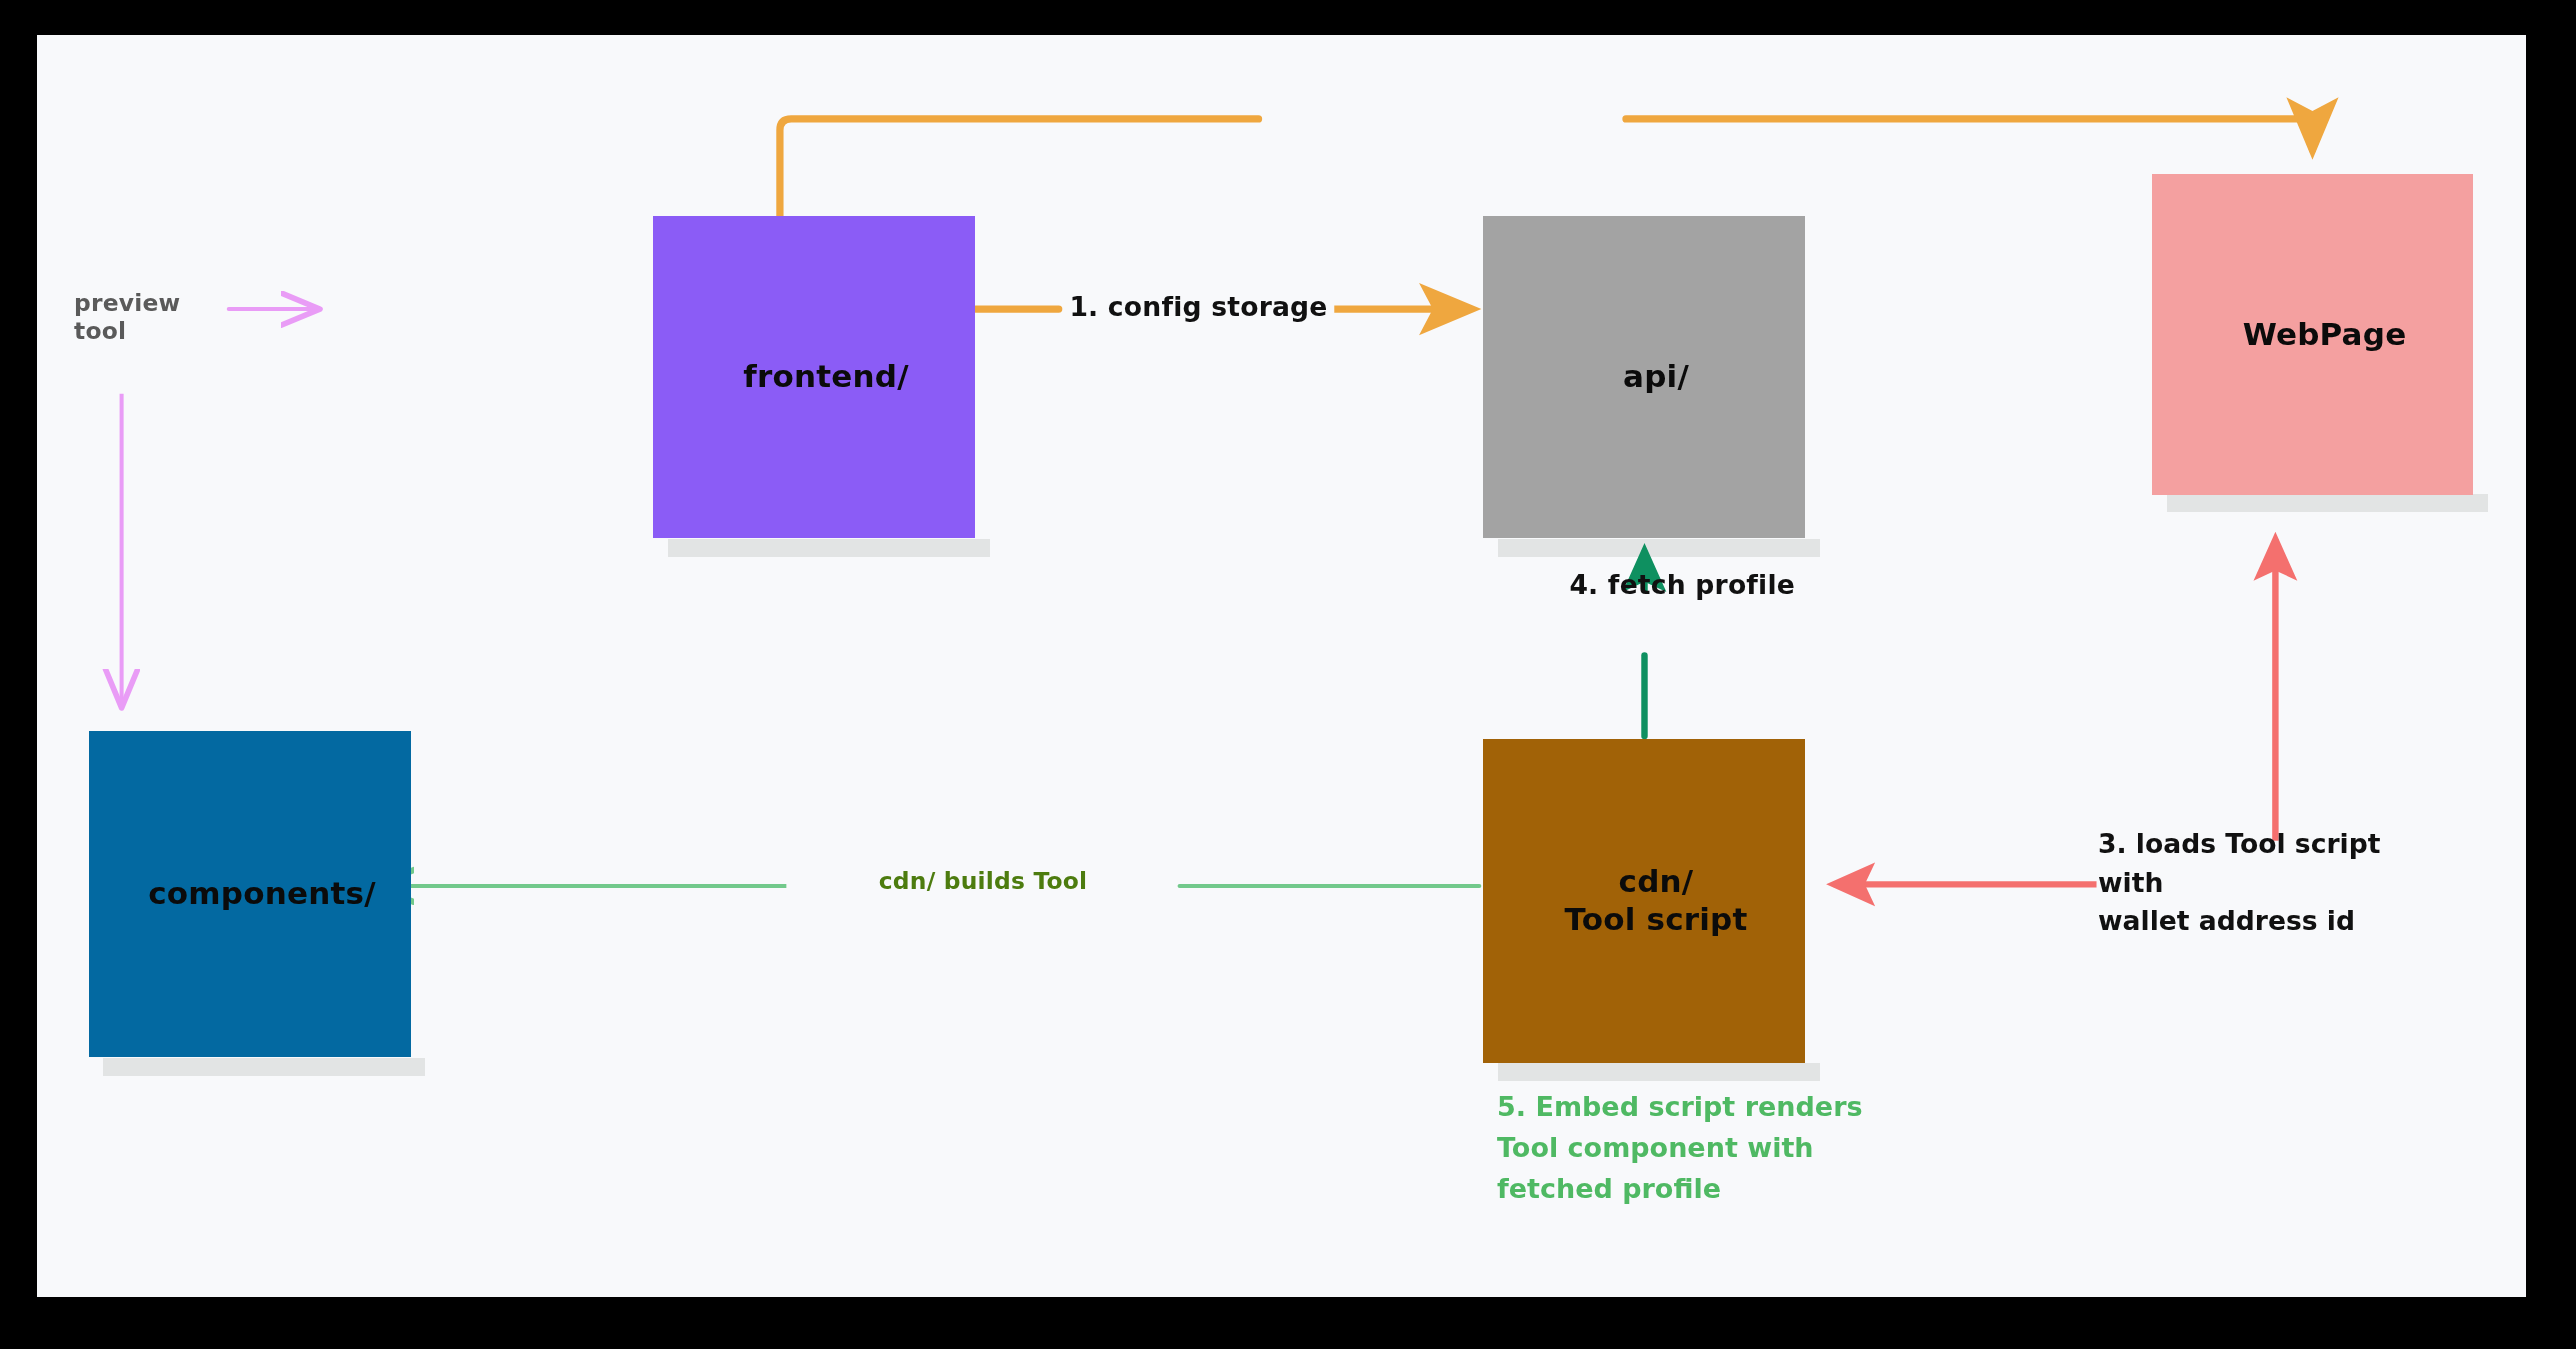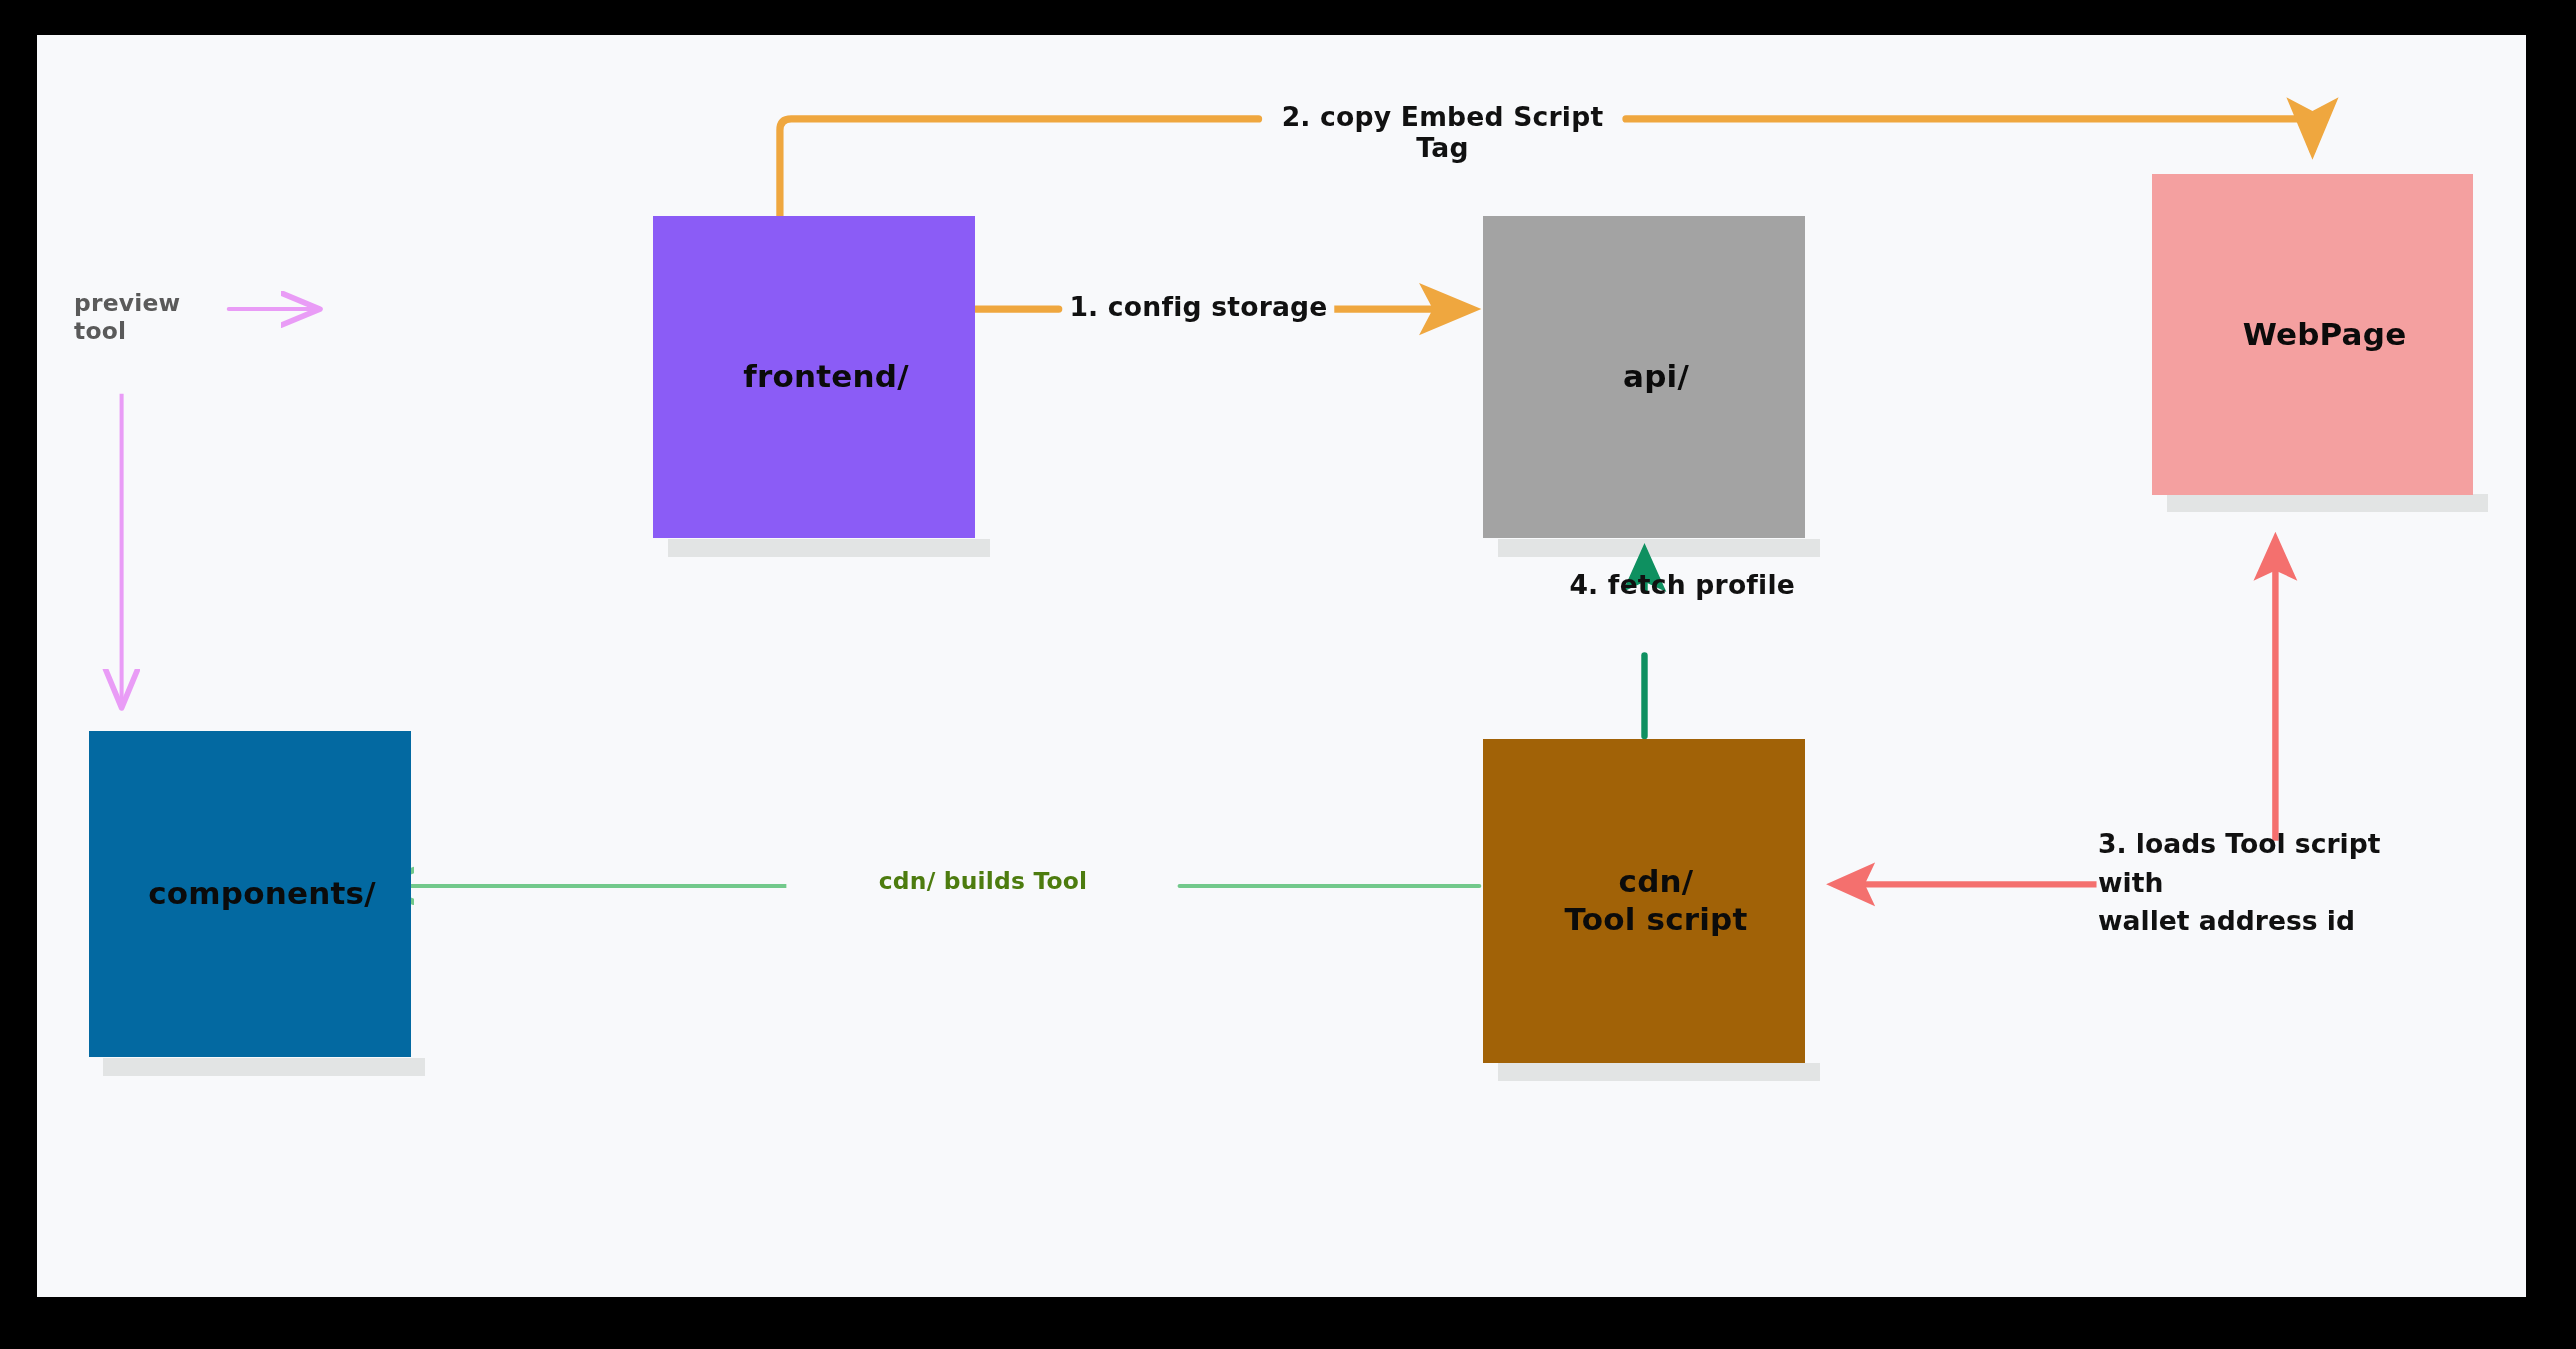--- a/index.html
+++ b/index.html
@@ -171,26 +171,28 @@
 
     <div class="node" style="left:1446px; top:704px; width:322px; height:324px; background:#a16207;">
       <span class="node-label">cdn/
 Tool script</span>
     </div>
 
     <div class="edge-label lbl-muted" style="left:37px; top:254px; width:153px; text-align:left;">preview tool</div>
 
     <div class="edge-label lbl-step" style="left:1022px; top:256px; width:279px; text-align:center;">1. config storage</div>
 
-    <div class="edge-label lbl-step" style="left:1217px; top:66px; width:377px; text-align:center;">2. copy Embed Script Tag</div>
 
     <div class="edge-label lbl-multi" style="left:2061px; top:790px; width:419px; text-align:left;">3. loads Tool script
 with
 wallet address id</div>
 
     <div class="edge-label lbl-step" style="left:1458px; top:534px; width:300px; text-align:right;">4. fetch profile</div>
 
     <div class="edge-label lbl-muted2" style="left:746px; top:832px; width:400px; text-align:center;">cdn/ builds Tool</div>
 
+    <div class="edge-label lbl-green" style="left:1460px; top:1051px; width:693px; text-align:left;">5. Embed script renders
+Tool component with
+fetched profile</div>
 
   </div>
 </div>
 
 
 </body></html>

